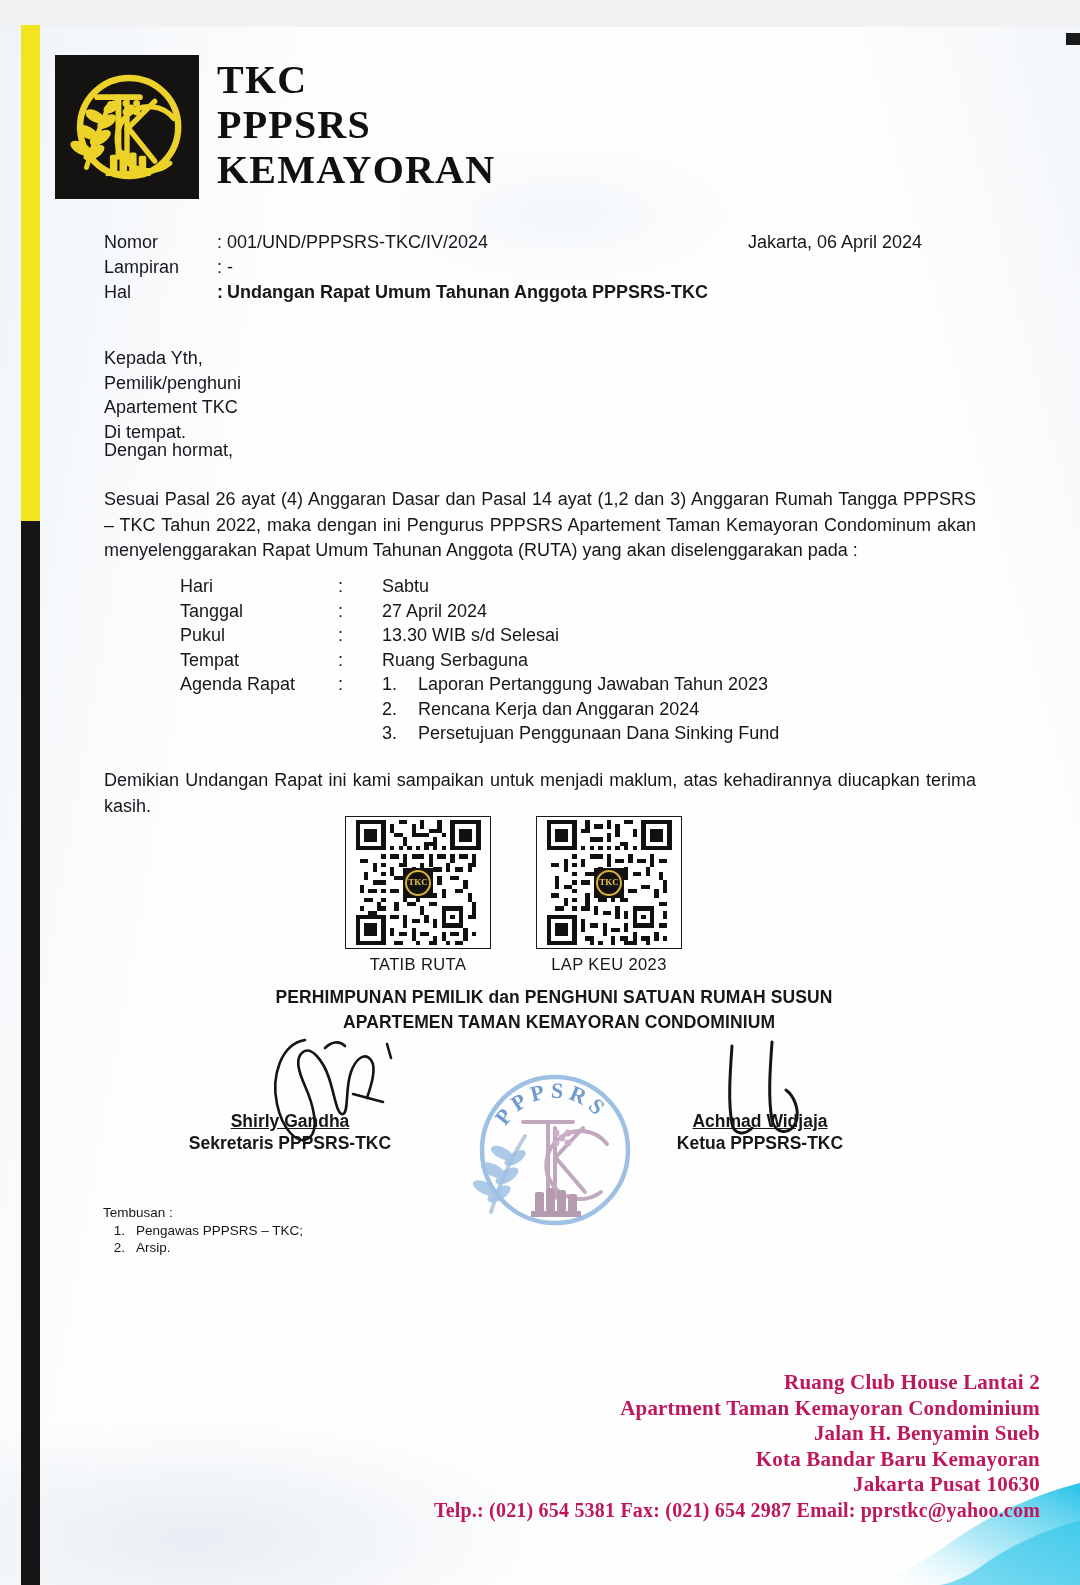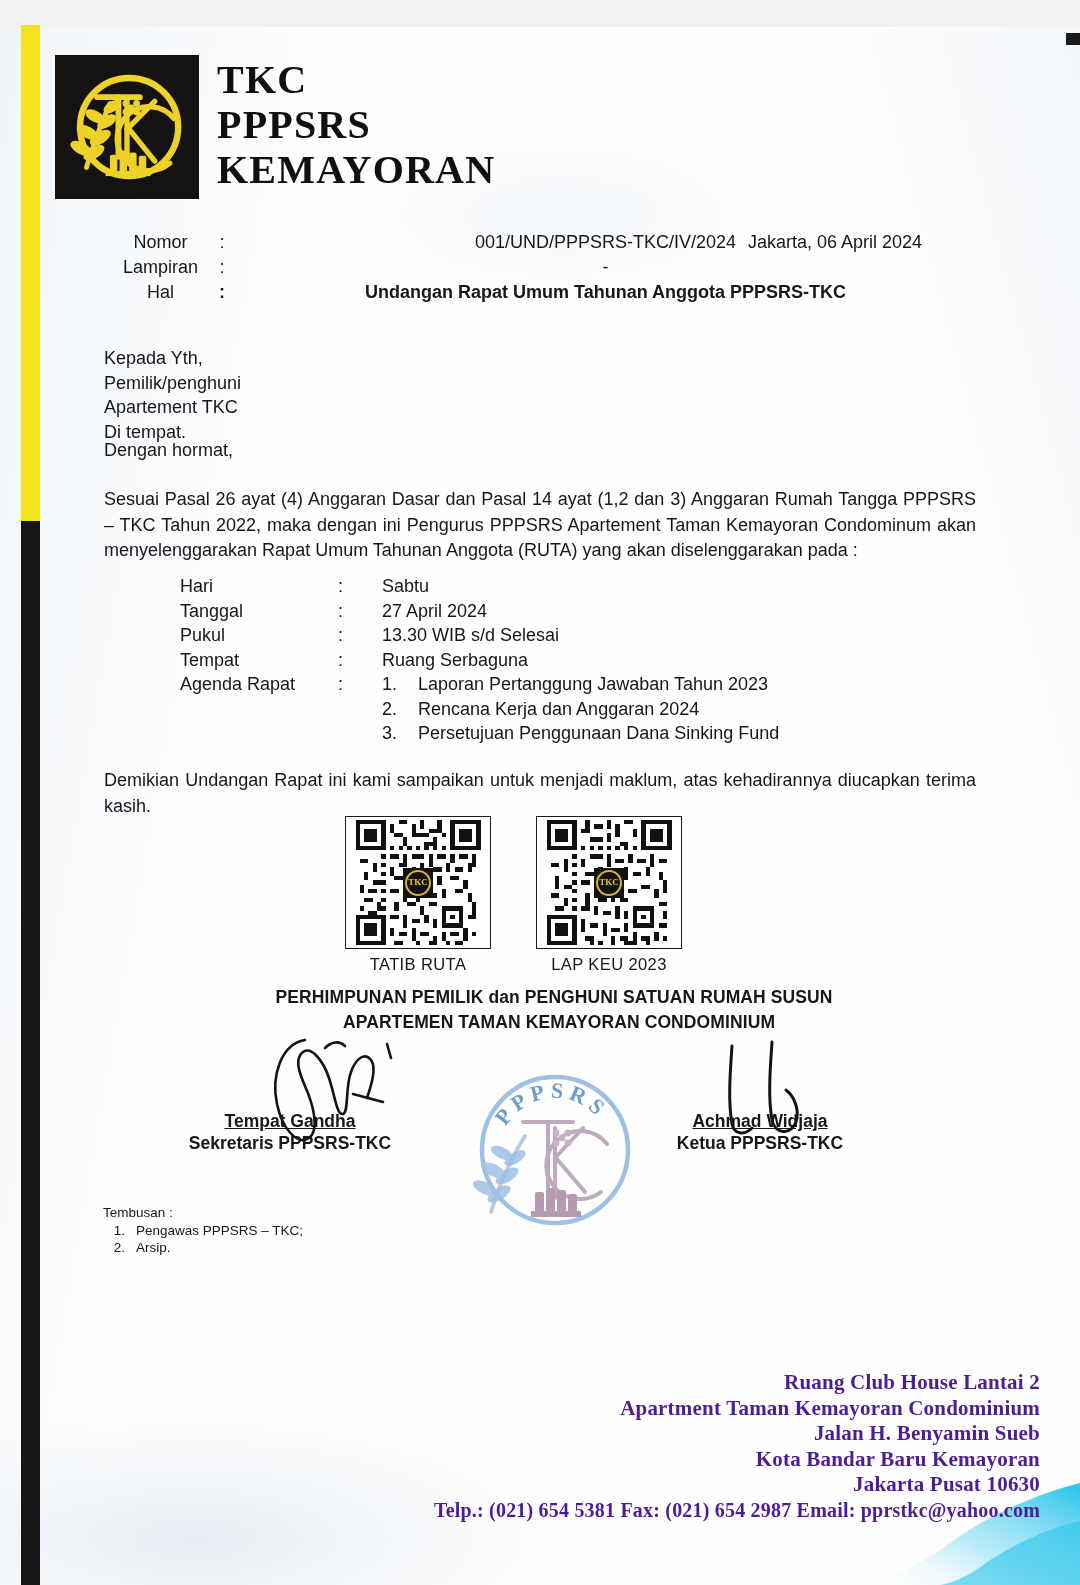--- a/index.html
+++ b/index.html
@@ -45,21 +45,21 @@
   .header{position:absolute;left:55px;top:55px;display:flex;align-items:flex-start;gap:18px;}
   .logo-box{width:144px;height:144px;background:#151311;display:flex;align-items:center;justify-content:center;}
   .org-title{margin-top:2px;}
   .org-title div{
     font-family:"Liberation Serif", serif;
     font-weight:bold;font-size:40px;line-height:45px;letter-spacing:1.2px;color:#101010;
   }
 
   
   .meta{position:absolute;left:104px;top:230px;width:880px;font-size:18px;line-height:25px;}
-  .meta-row{display:flex;text-align:center;}
+  .meta-row{display:flex;}
   .meta-label{width:113px;flex:0 0 113px;}
   .meta-colon{width:10px;flex:0 0 10px;}
   .meta-value{flex:1;}
   .meta-row.hal .meta-colon,.meta-row.hal .meta-value{font-weight:bold;}
   .date-line{position:absolute;right:62px;top:0;font-size:18px;white-space:nowrap;}
 
   .recipient{position:absolute;left:104px;top:317px;font-size:18px;line-height:24.5px;margin-top:29px;}
   .salutation{position:absolute;left:104px;top:440px;font-size:18px;}
 
   .intro{
@@ -117,21 +117,21 @@
 
   
   .tembusan{position:absolute;left:103px;top:1204px;font-size:13.5px;line-height:17.5px;}
   .tembusan ol{margin:0;padding:0;list-style:none;}
   .tembusan li{display:flex;}
   .tembusan .t-num{width:33px;flex:0 0 33px;text-align:right;padding-right:11px;box-sizing:border-box;}
 
   
   .footer{
     position:absolute;right:40px;bottom:62px;text-align:right;
-    font-family:"Liberation Serif", serif;font-weight:bold;color:#4c1d95;
+    font-family:"Liberation Serif", serif;font-weight:bold;color:#be185d;
   }
   .footer div{font-size:21px;line-height:25.5px;letter-spacing:.2px;white-space:nowrap;}
   .footer .contact{font-size:20px;}
 </style>
 </head>
 <body>
 
 <div class="page">
 
   <div class="scan-top-band"></div>
@@ -581,21 +581,21 @@
         <rect x="80" y="122" width="9" height="20" rx="2"></rect>
         <rect x="91" y="118" width="9" height="24" rx="2"></rect>
         <rect x="102" y="120" width="9" height="22" rx="2"></rect>
         <rect x="113" y="124" width="9" height="18" rx="2"></rect>
         <rect x="76" y="141" width="50" height="6"></rect>
       </g>
     </svg>
   </div>
 
   <div class="sig left">
-    <div class="name">Tempat Gandha</div>
+    <div class="name">Shirly Gandha</div>
     <div class="role">Sekretaris PPPSRS-TKC</div>
   </div>
   <div class="sig right">
     <div class="name">Achmad Widjaja</div>
     <div class="role">Ketua PPPSRS-TKC</div>
   </div>
 
   <div class="tembusan">
     <div>Tembusan :</div>
     <ol>

